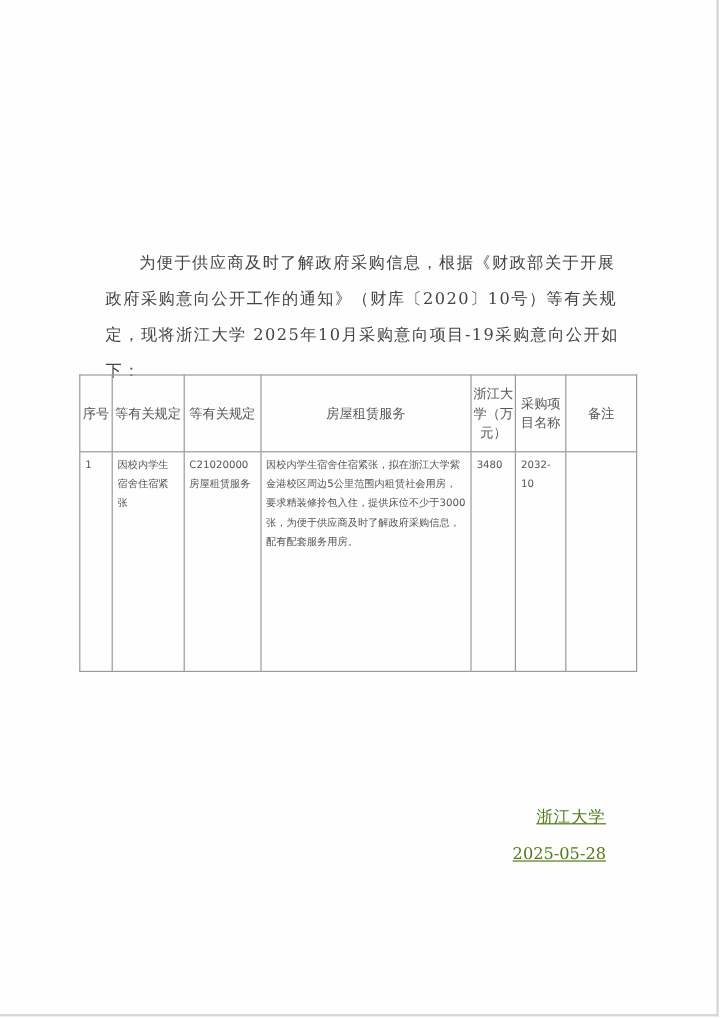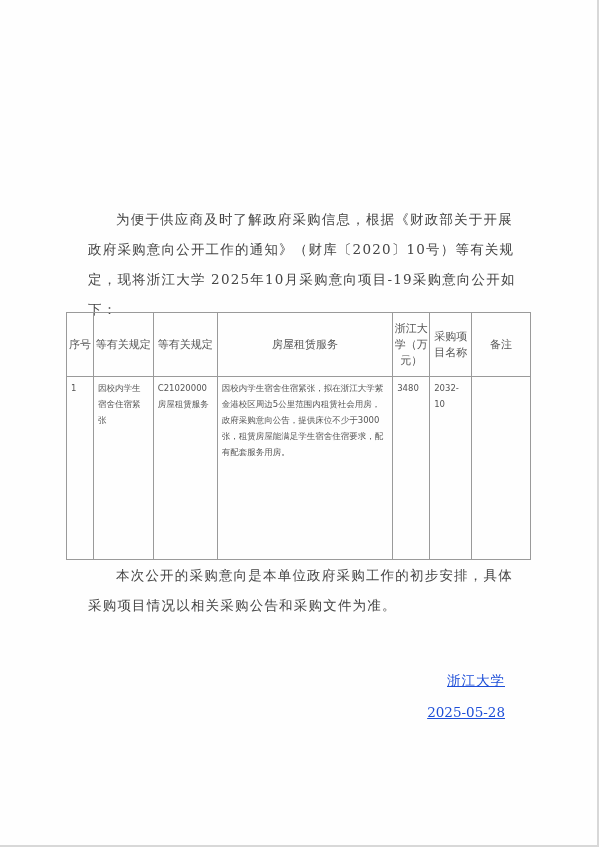--- a/index.html
+++ b/index.html
@@ -33,21 +33,21 @@
     }
     table.proc th, table.proc td { border: 1.5px solid #9a9a9a; padding: 0; }
     table.proc th {
       height: 63px; font-weight: normal; font-size: 11px; line-height: 16px; text-align: center;
       vertical-align: middle;
     }
     table.proc td { height: 176px; font-size: 8.5px; line-height: 16px; vertical-align: top; padding: 3px 4px; }
     td.seq { vertical-align: middle; text-align: left; padding-left: 5px; font-size: 9px; }
     .hdr-narrow { padding: 0 2px; }
     .sign {
-      position: absolute; right: 92px; font-size: 13.5px; color: #1d4ed8; text-decoration: underline;
+      position: absolute; right: 92px; font-size: 13.5px; color: #4d7c0f; text-decoration: underline;
     }
     .sign-org { top: 672px; letter-spacing: 1px; }
     .sign-date { top: 704px; }
   </style>
 </head>
 <body>
 
 <div class="page">
 
 
@@ -72,26 +72,25 @@
         <th class="hdr-narrow">浙江大学（万元）</th>
         <th class="hdr-narrow">采购项目名称</th>
         <th>备注</th>
       </tr>
     </thead>
     <tbody>
       <tr>
         <td class="seq">1</td>
         <td>因校内学生宿舍住宿紧张</td>
         <td>C21020000 房屋租赁服务</td>
-        <td>因校内学生宿舍住宿紧张，拟在浙江大学紫金港校区周边5公里范围内租赁社会用房，政府采购意向公告，提供床位不少于3000张，租赁房屋能满足学生宿舍住宿要求，配有配套服务用房。</td>
+        <td>因校内学生宿舍住宿紧张，拟在浙江大学紫金港校区周边5公里范围内租赁社会用房，要求精装修拎包入住，提供床位不少于3000张，为便于供应商及时了解政府采购信息，配有配套服务用房。</td>
         <td>3480</td>
         <td>2032-10</td>
         <td></td>
       </tr>
     </tbody>
   </table>
 
-  <div class="para p2"><span class="indent"></span><span>本次公开的采购意向是本单位政府采购工作的初步安排，具体采购项目情况以相关采购公告和采购文件为准。</span></div>
 
   <div class="sign sign-org">浙江大学</div>
   <div class="sign sign-date">2025-05-28</div>
 
 </div>
 
 </body></html>

